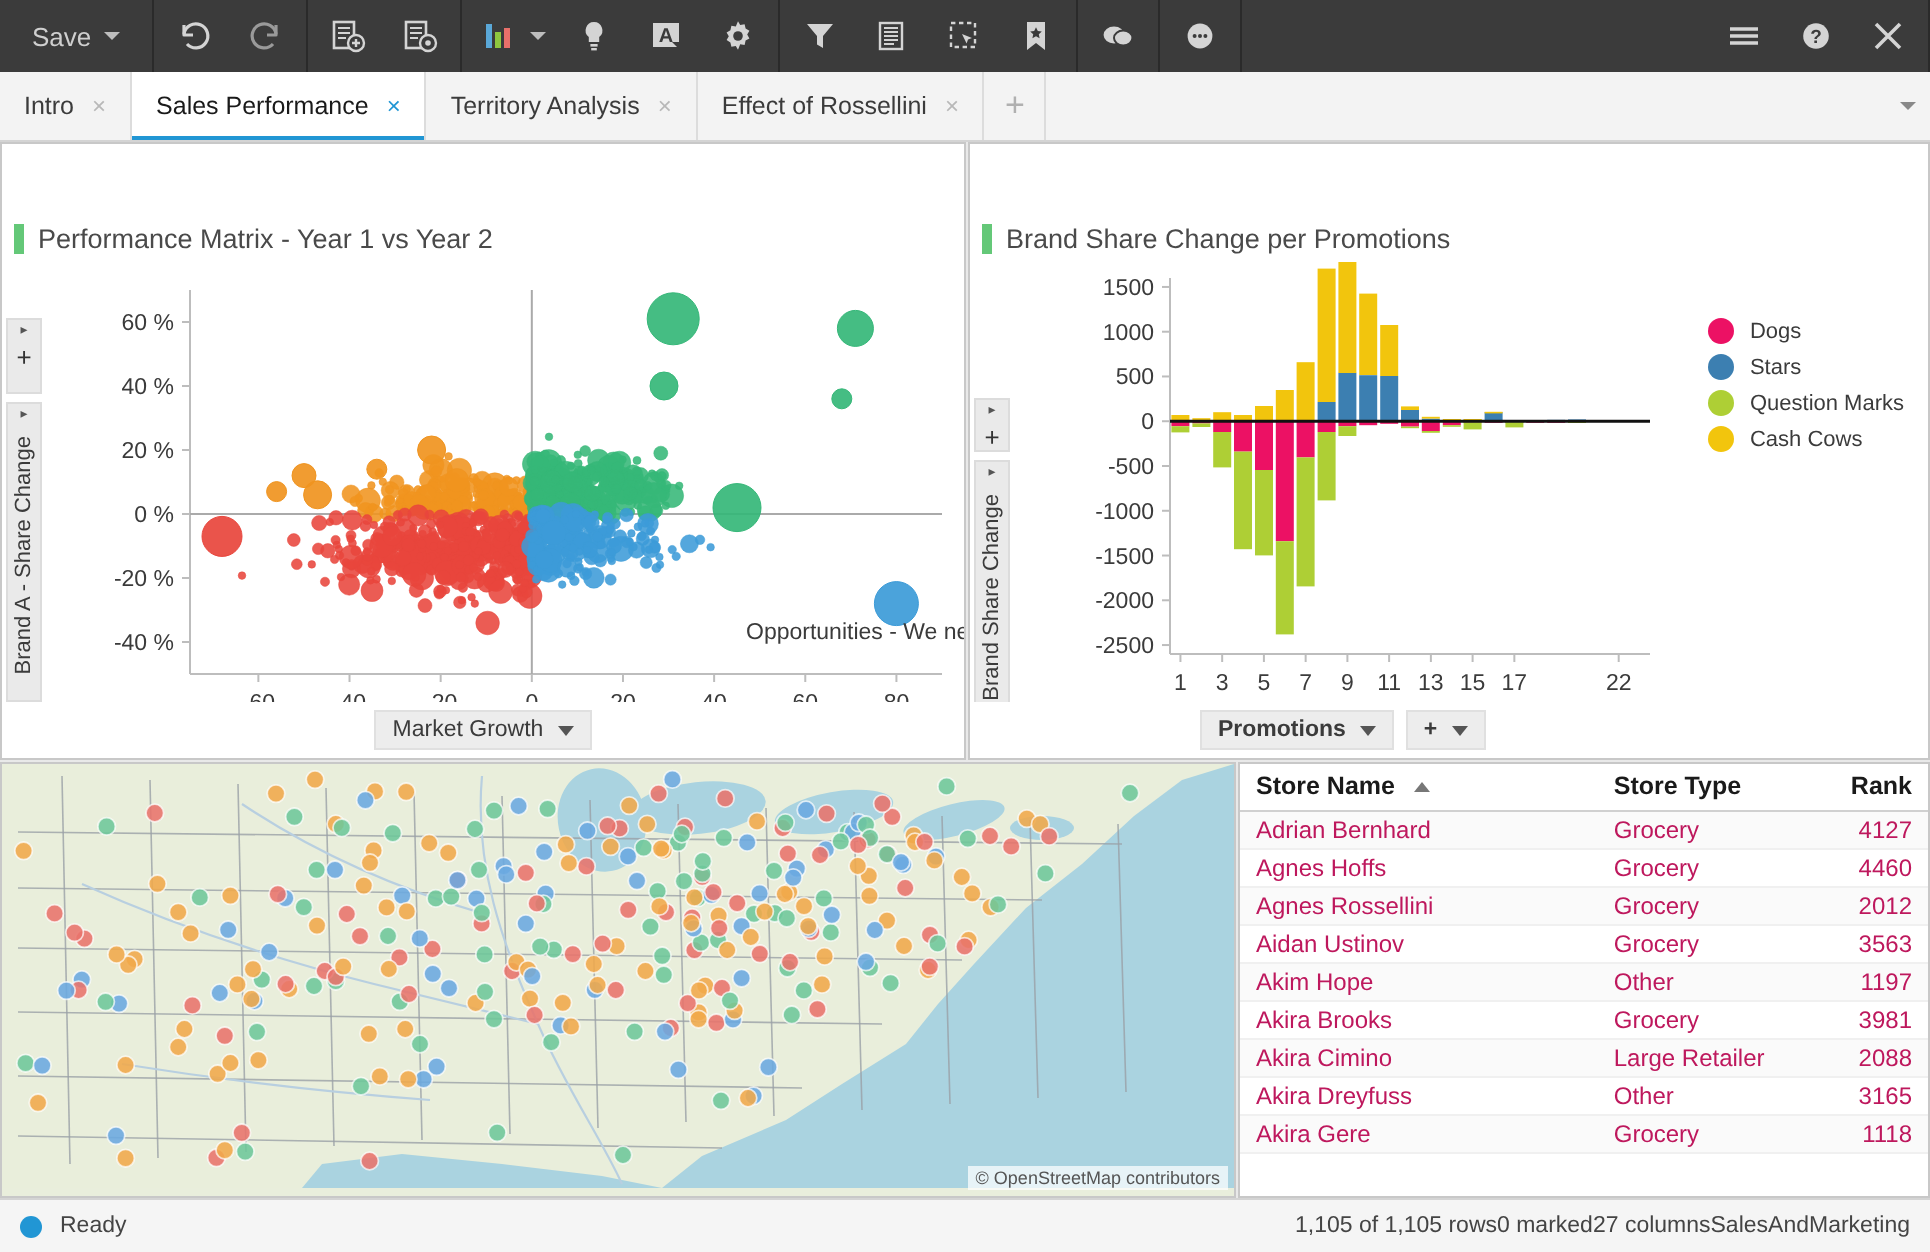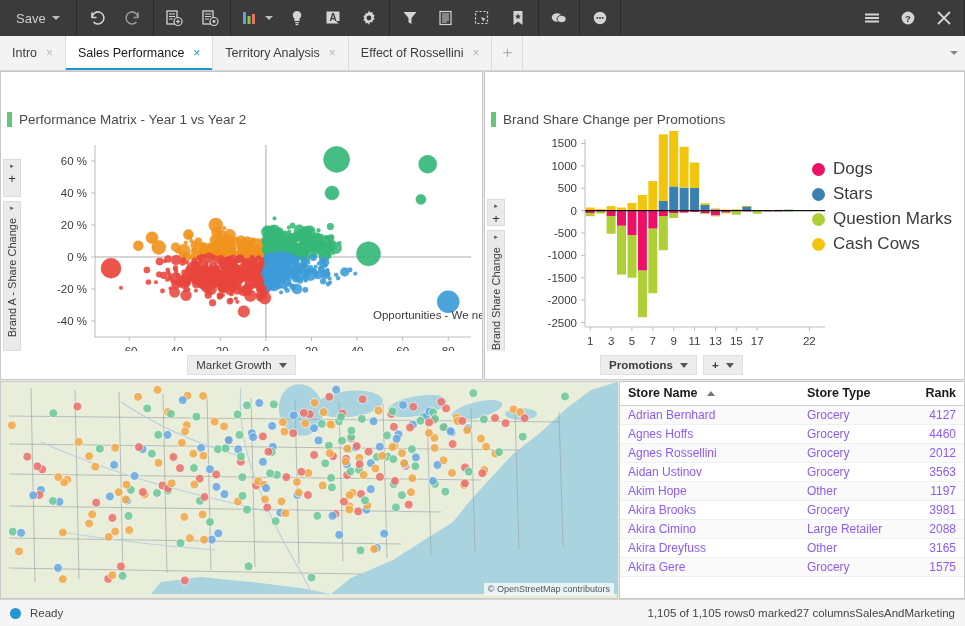--- a/index.html
+++ b/index.html
@@ -57,35 +57,35 @@
   .plot-area{flex:1;position:relative;}
   .ax-text{font-size:11.5px;fill:#3b3b3b;font-family:"Liberation Sans",sans-serif;}
 
   .xsel{height:28px;display:flex;align-items:center;justify-content:center;flex:0 0 28px;}
   .chip{background:#ededed;border:1px solid #e0e0e0;padding:3px 8px;font-size:11.5px;color:#3b3b3b;
         display:flex;align-items:center;gap:7px;cursor:default;}
   .chip .cdown{width:0;height:0;border-left:4px solid transparent;border-right:4px solid transparent;border-top:5px solid #555;}
 
   
   .legend{position:absolute;right:12px;top:28px;display:flex;flex-direction:column;gap:5px;}
-  .leg-item{display:flex;align-items:center;gap:8px;font-size:17px;color:#3b3b3b;}
+  .leg-item{display:flex;align-items:center;gap:8px;font-size:11px;color:#3b3b3b;}
   .leg-dot{width:13px;height:13px;border-radius:50%;flex:0 0 13px;}
 
   
   .map-panel{position:relative;overflow:hidden;background:#e9eedc;}
   .map-attrib{position:absolute;right:3px;bottom:3px;background:rgba(255,255,255,.72);
               font-size:9px;color:#555;padding:1px 4px;}
 
   
   .tbl-wrap{flex:1;overflow:hidden;background:#fff;}
   table.dt{width:100%;border-collapse:collapse;font-size:12px;}
   table.dt th{text-align:left;font-weight:bold;color:#1a1a1a;padding:4px 8px 5px 8px;
               border-bottom:1px solid #d0d0d0;background:#fff;font-size:12.5px;white-space:nowrap;}
   table.dt th.num{text-align:right;}
-  table.dt td{padding:2px 8px;color:#8b5cf6;border-bottom:1px solid #f0f0f0;white-space:nowrap;}
+  table.dt td{padding:2px 8px;color:#be185d;border-bottom:1px solid #f0f0f0;white-space:nowrap;}
   table.dt td.num{text-align:right;}
   table.dt tr:nth-child(odd) td{background:#fafafa;}
   .sortarrow{display:inline-block;width:0;height:0;border-left:4px solid transparent;
              border-right:4px solid transparent;border-bottom:5px solid #777;margin-left:6px;vertical-align:middle;}
 
   
   .statusbar{height:26px;flex:0 0 26px;background:#f5f5f5;border-top:1px solid #d4d4d4;
              display:flex;align-items:center;padding:0 10px;font-size:11.5px;color:#444;}
   .st-dot{width:11px;height:11px;border-radius:50%;background:#2196d4;margin-right:9px;}
   .st-right{margin-left:auto;display:flex;align-items:center;}
@@ -1989,21 +1989,21 @@
                   <td class="num">2088</td>
                 </tr>
                 <tr>
                   <td>Akira Dreyfuss</td>
                   <td>Other</td>
                   <td class="num">3165</td>
                 </tr>
                 <tr>
                   <td>Akira Gere</td>
                   <td>Grocery</td>
-                  <td class="num">1575</td>
+                  <td class="num">1118</td>
                 </tr>
               </tbody>
           </table>
         </div>
       </div>
     </div>
   </div>
 
   <div class="statusbar">
     <span class="st-dot"></span>

